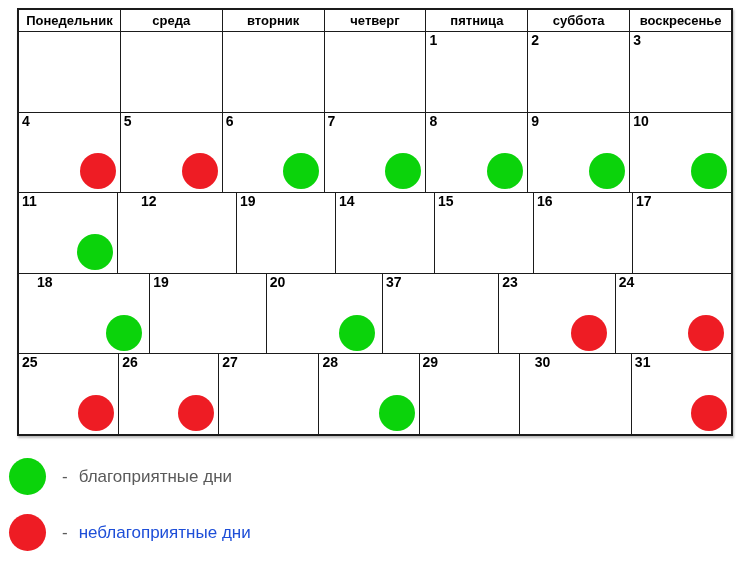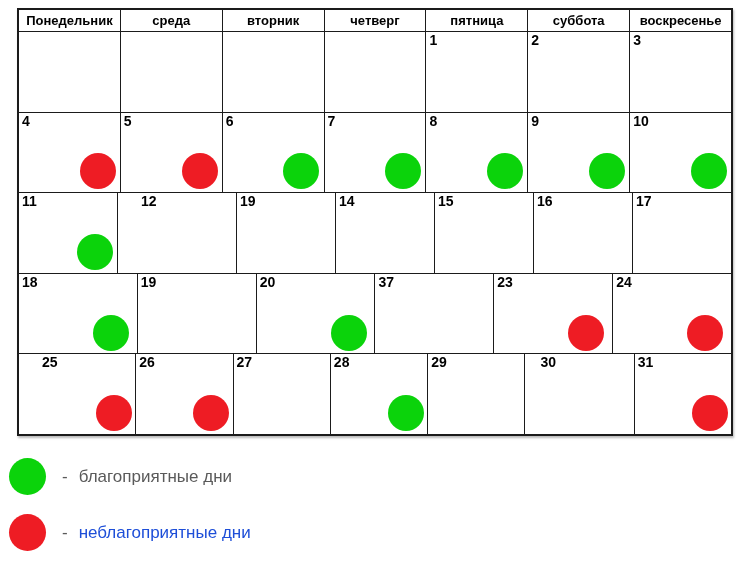--- a/index.html
+++ b/index.html
@@ -179,21 +179,21 @@
           <div class="day-cell" style="border-color: rgb(27, 27, 27);">
             <span class="day-num">15</span>
           </div>
           <div class="day-cell" style="border-color: rgb(27, 27, 27);">
             <span class="day-num">16</span>
           </div>
           <div class="day-cell" style="border-color: rgb(27, 27, 27);">
             <span class="day-num">17</span>
           </div>
         </div>
-        <div class="week-row" style="border-color: rgb(27, 27, 27);">
+        <div class="week-row" style="border-color: rgb(27, 27, 27); padding-left: 15px;">
           <div class="day-cell" style="border-color: rgb(27, 27, 27);">
             <span class="day-num">18</span>
             <span class="dot" style="background: rgb(11, 211, 11);"></span>
           </div>
           <div class="day-cell" style="border-color: rgb(27, 27, 27);">
             <span class="day-num">19</span>
           </div>
           <div class="day-cell" style="border-color: rgb(27, 27, 27);">
             <span class="day-num">20</span>
             <span class="dot" style="background: rgb(11, 211, 11);"></span>
@@ -203,21 +203,21 @@
           </div>
           <div class="day-cell" style="border-color: rgb(27, 27, 27);">
             <span class="day-num">23</span>
             <span class="dot" style="background: rgb(238, 28, 36);"></span>
           </div>
           <div class="day-cell" style="border-color: rgb(27, 27, 27);">
             <span class="day-num">24</span>
             <span class="dot" style="background: rgb(238, 28, 36);"></span>
           </div>
         </div>
-        <div class="week-row" style="border-color: rgb(27, 27, 27); padding-left: 20px;">
+        <div class="week-row" style="border-color: rgb(27, 27, 27);">
           <div class="day-cell" style="border-color: rgb(27, 27, 27);">
             <span class="day-num">25</span>
             <span class="dot" style="background: rgb(238, 28, 36);"></span>
           </div>
           <div class="day-cell" style="border-color: rgb(27, 27, 27);">
             <span class="day-num">26</span>
             <span class="dot" style="background: rgb(238, 28, 36);"></span>
           </div>
           <div class="day-cell" style="border-color: rgb(27, 27, 27);">
             <span class="day-num">27</span>

